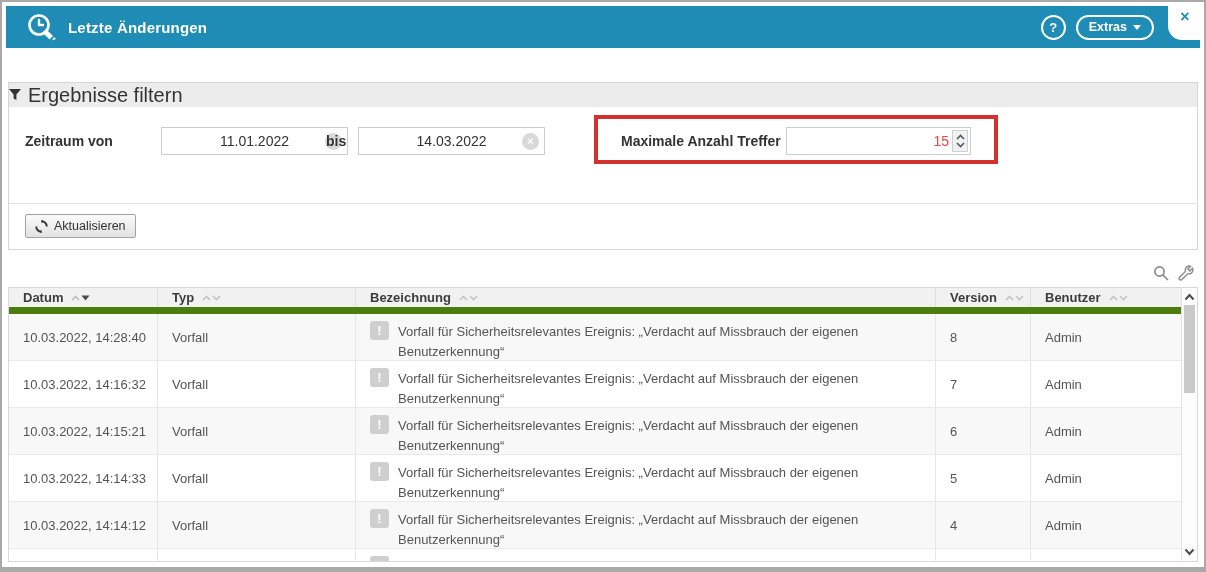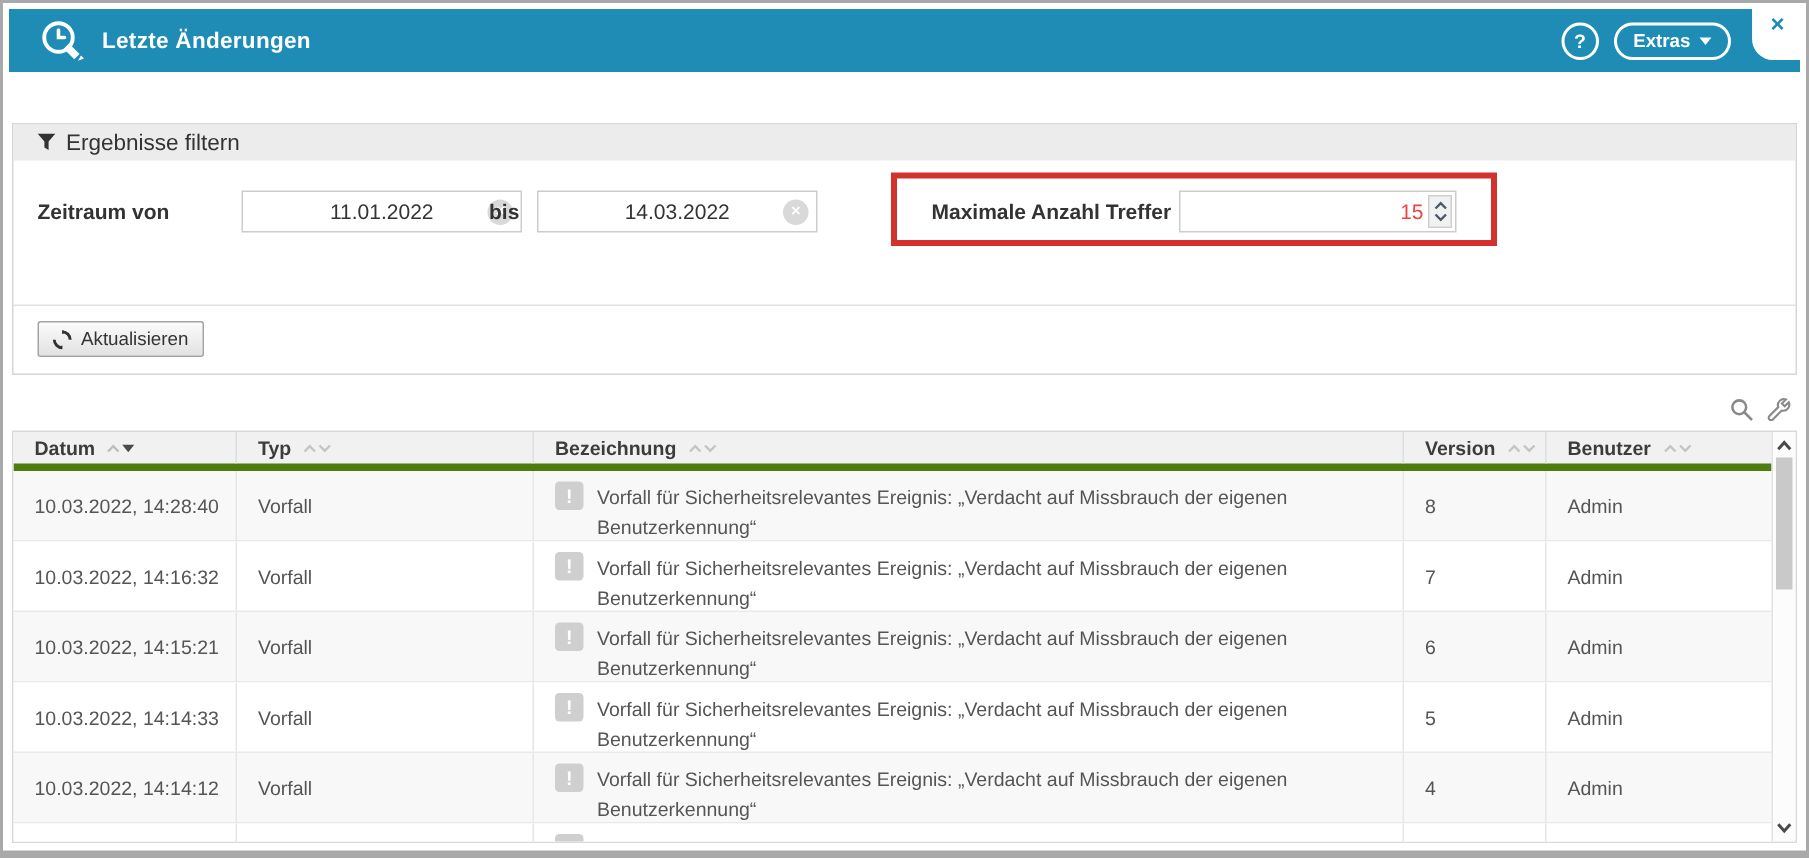--- a/index.html
+++ b/index.html
@@ -40,21 +40,21 @@
     line-height:1; margin-top:5px; cursor:pointer;
   }
 
   
   .filter-panel {
     position:absolute; left:6px; top:80px; width:1190px; height:168px;
     background:#fff; border:1px solid #d6d6d6;
   }
   .filter-header {
     height:24px; background:#ececec; display:flex; align-items:center;
-    padding-left:16px; gap:7px; font-size:15px; color:#333;
+    gap:7px; font-size:20px; color:#333;
   }
   .lbl { position:absolute; height:28px; line-height:28px; font-size:14px; font-weight:bold; color:#333; }
   .textfield {
     position:absolute; top:44px; height:28px; width:187px; background:#fff;
     border:1px solid #ccc; display:flex; align-items:center; justify-content:center;
   }
   .textfield .val { font-size:14px; color:#333; }
   .clear-btn {
     position:absolute; right:5px; top:5px; width:17px; height:17px; border:none;
     border-radius:50%; background:#d9d9d9; color:#fff; font-size:11px; font-weight:bold;
@@ -89,21 +89,21 @@
   
   .table-tools { position:absolute; right:10px; top:263px; display:flex; gap:9px; }
   .tool-icon { cursor:pointer; }
 
   .grid-table {
     position:absolute; left:6px; top:285px; width:1190px; height:275px;
     border:1px solid #d9d9d9; background:#fff; overflow:hidden;
   }
   .thead {
     display:grid; grid-template-columns:149px 198px 580px 95px 151px; width:1173px;
-    height:26px; background:#f1f1f1; border-bottom:5px solid #4d7c0f;
+    height:26px; background:#f1f1f1; border-bottom:7px solid #4d7c0f;
   }
   .th {
     display:flex; align-items:center; gap:8px; padding-left:14px;
     font-size:13px; font-weight:bold; color:#3c3c3c; border-right:1px solid #dedede;
     cursor:pointer;
   }
   .sort-pair { display:flex; align-items:center; gap:1px; }
   .trow {
     display:grid; grid-template-columns:149px 198px 580px 95px 151px; width:1173px;
     height:47px; border-bottom:1px solid #e9e9e9; background:#fff;

